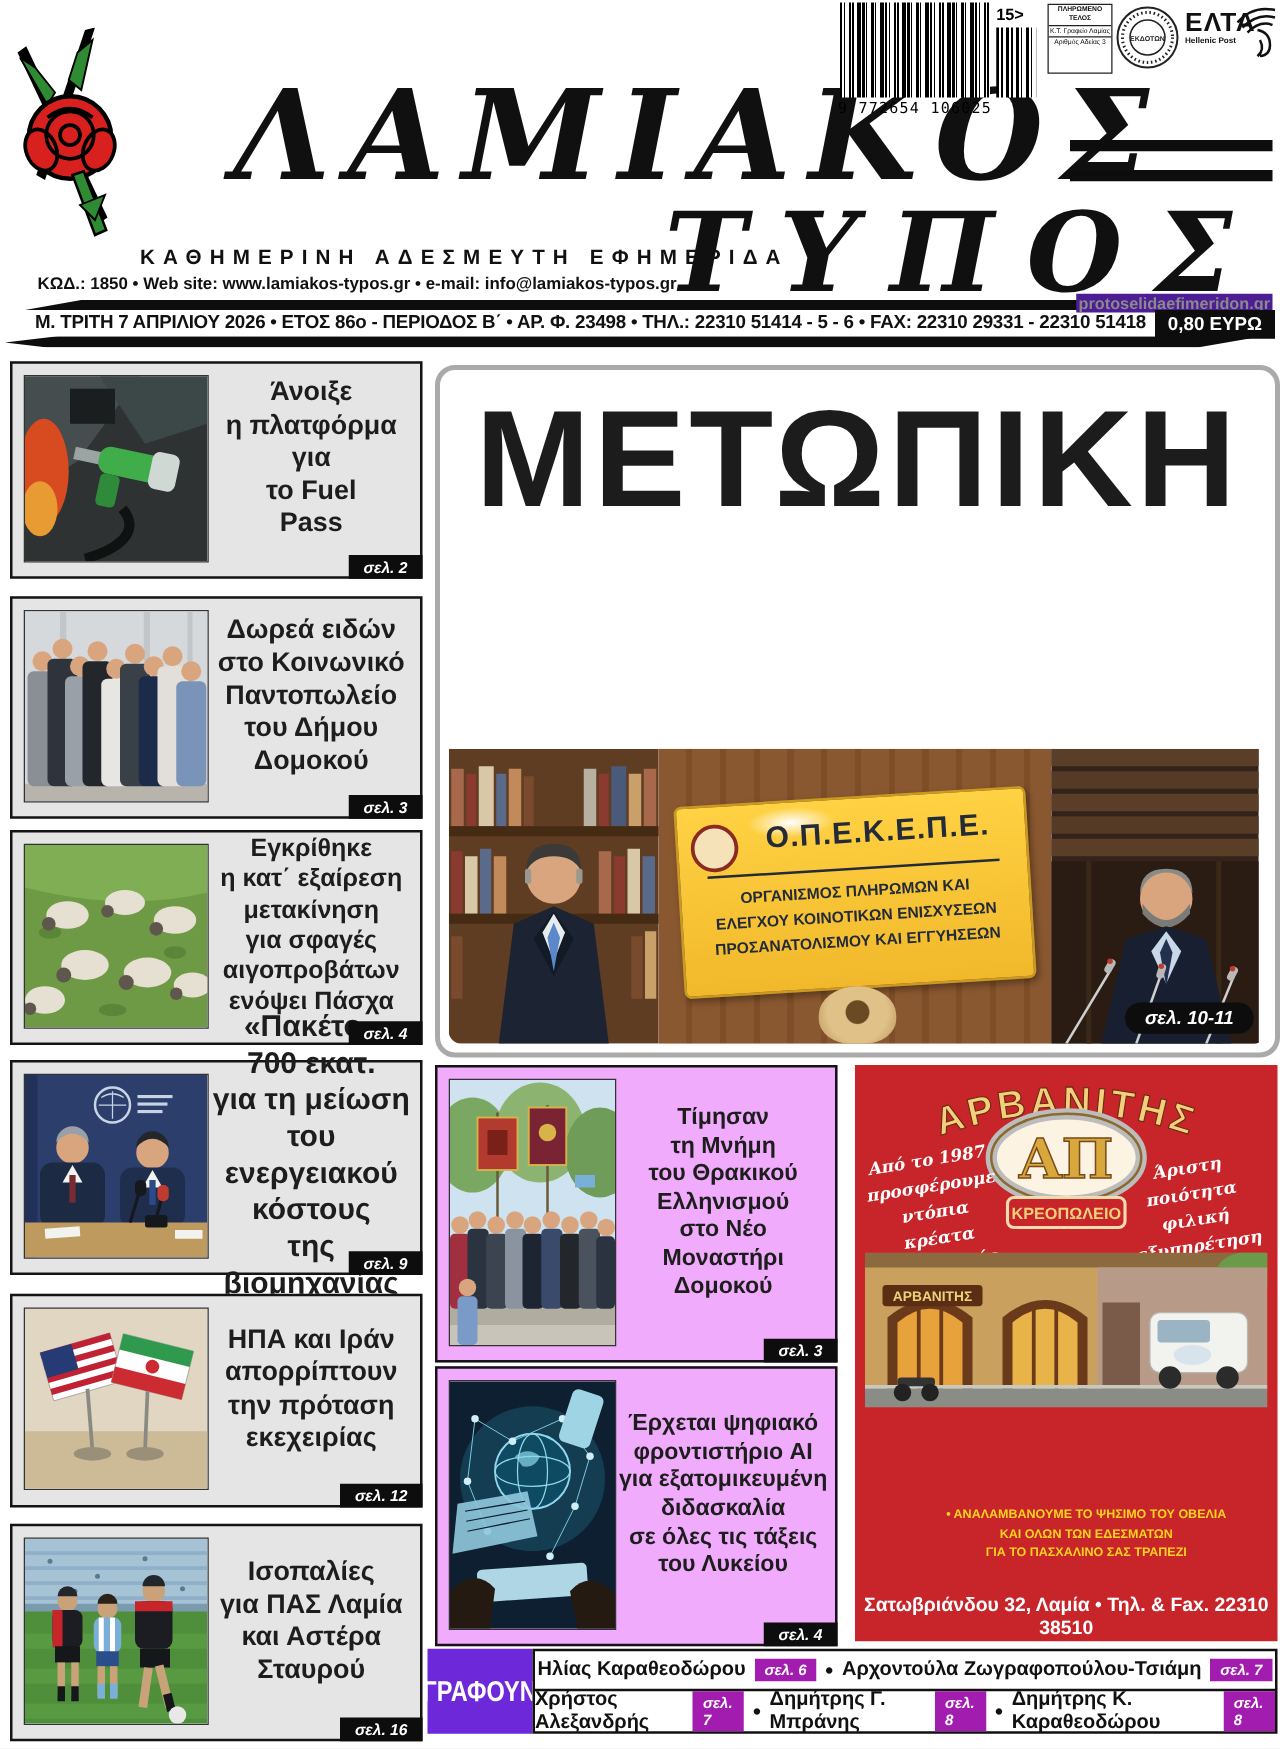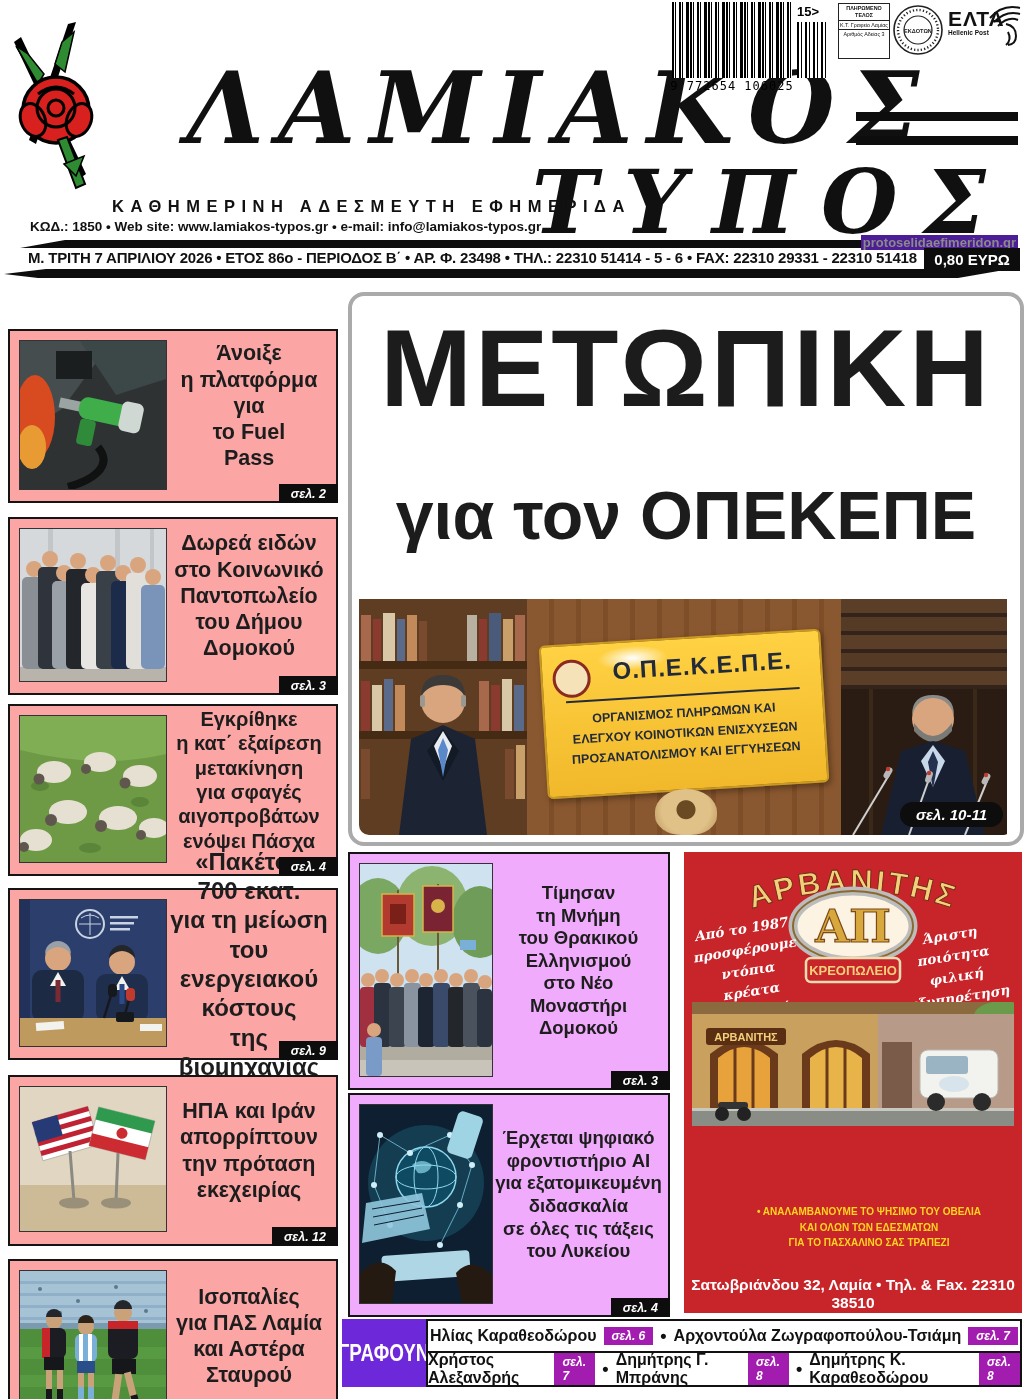--- a/index.html
+++ b/index.html
@@ -43,21 +43,21 @@
   .rib-bot{left:4px;top:269px;width:1006px;height:9px;
     clip-path:polygon(0 55%,42px 0,100% 0,calc(100% - 52px) 100%,34px 100%);}
   .dateline{position:absolute;left:28px;top:249px;width:900px;font-size:15px;font-weight:bold;
     color:#111;white-space:nowrap;letter-spacing:-0.2px;}
   .price{position:absolute;left:924px;top:248px;width:96px;height:23px;background:#0d0d0d;
     color:#fff;font-weight:bold;font-size:15px;text-align:center;line-height:23px;z-index:5;}
   .watermark{position:absolute;right:6px;top:235px;font-size:13px;font-weight:bold;color:#8a8a8a;
     background:#4c1d95;padding:0 2px;z-index:4;white-space:nowrap;}
 
   
-  .sbox{position:absolute;left:8px;width:326px;border:2px solid #141414;background:#fca5a5;margin-top:40px;}
+  .sbox{position:absolute;left:8px;width:326px;border:2px solid #141414;background:#e5e5e5;}
   .sbox .photo{position:absolute;left:9px;top:9px;width:146px;border:1px solid #333;overflow:hidden;}
   .sbox .hl,.mbox .hl{position:absolute;display:flex;align-items:center;justify-content:center;
     text-align:center;font-weight:bold;color:#1d1d1d;white-space:pre-line;line-height:1.22;}
   .sbox .hl{left:158px;right:6px;top:2px;bottom:22px;font-size:21.5px;}
   .badge{position:absolute;right:-2px;bottom:-2px;background:#0d0d0d;color:#fff;
     font-style:italic;font-weight:bold;font-size:12.5px;padding:2.5px 12px;z-index:3;}
   #s1{top:289px;height:170px}  #s1 .photo{height:148px}
   #s2{top:477px;height:174px}  #s2 .photo{height:152px}
   #s3{top:664px;height:168px}  #s3 .photo{height:146px} #s3 .hl{font-size:20px}
   #s4{top:848px;height:168px}  #s4 .photo{height:146px} #s4 .hl{font-size:24px}
@@ -434,21 +434,20 @@
     </div>
     <div class="hl">Ισοπαλίες
 για ΠΑΣ Λαμία
 και Αστέρα
 Σταυρού</div>
     <div class="badge">σελ. 16</div>
   </section>
 
   <section class="main-box">
     <div class="mh1">ΜΕΤΩΠΙΚΗ</div>
-    <div class="mh2">για τον ΟΠΕΚΕΠΕ</div>
     <div class="mphoto">
       <div class="mp-left">
         <svg width="168" height="236" viewBox="0 0 168 236">
           <rect width="168" height="236" fill="#5f3d22"></rect>
           <g>
             <rect x="2" y="16" width="10" height="46" fill="#a8684c"></rect>
               <rect x="14" y="20" width="8" height="42" fill="#8a3a2e"></rect>
               <rect x="24" y="14" width="12" height="48" fill="#d8c8a8"></rect>
               <rect x="38" y="20" width="8" height="42" fill="#5a6a8a"></rect>
               <rect x="48" y="16" width="10" height="46" fill="#c28a5a"></rect>

